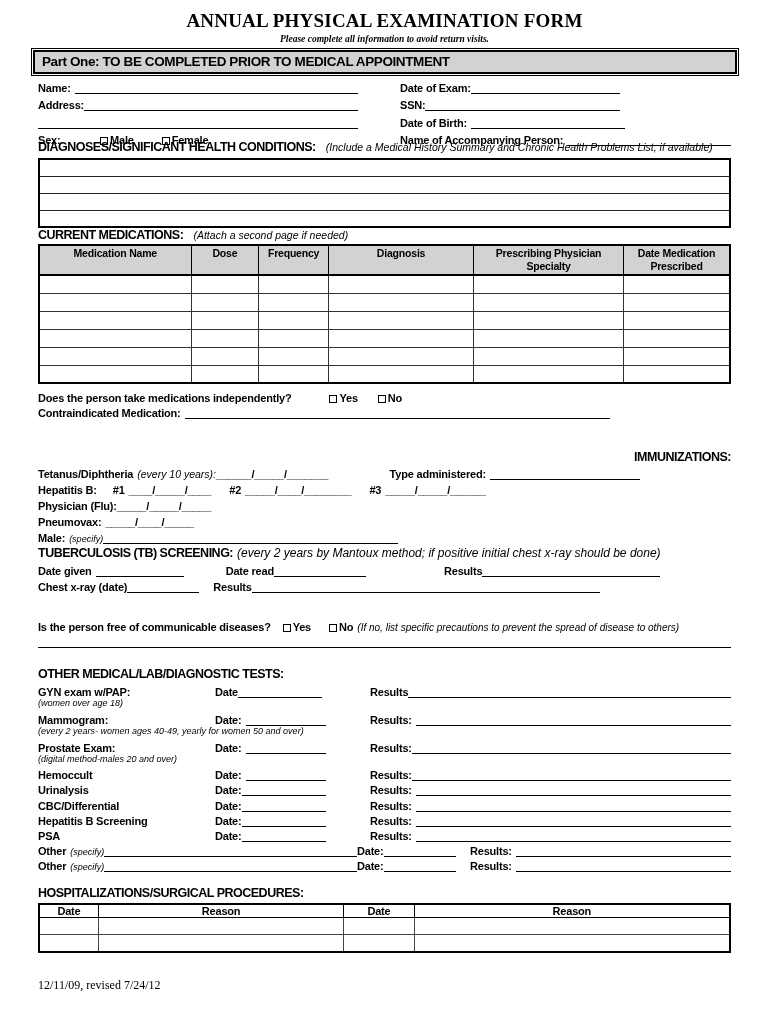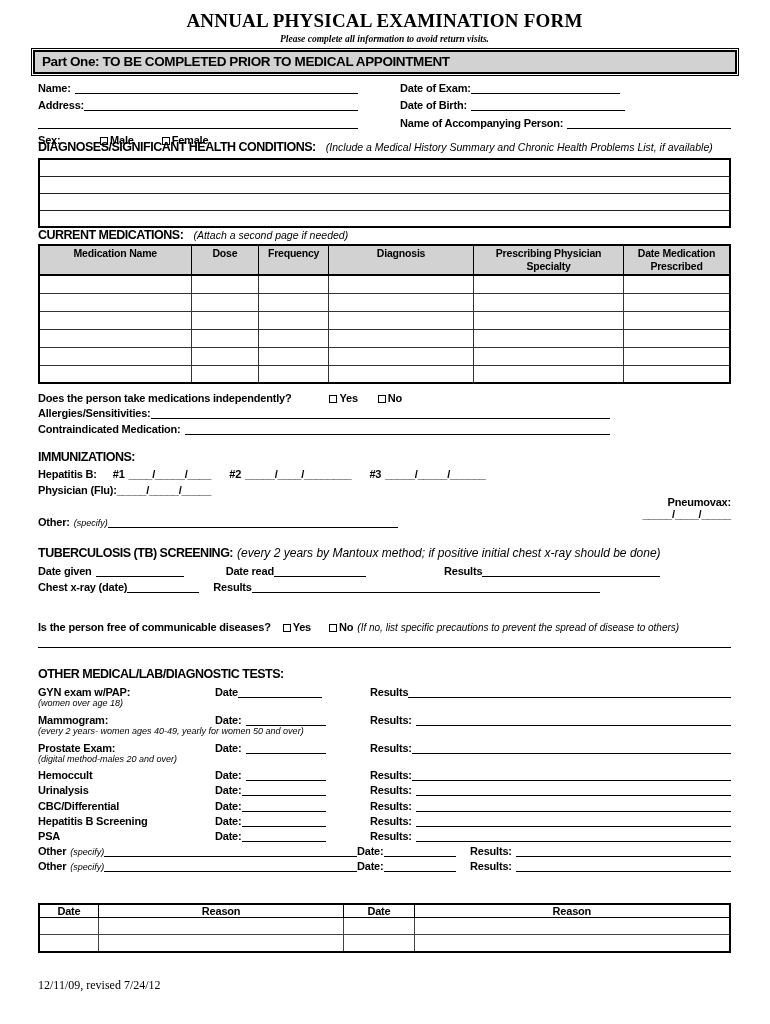--- a/index.html
+++ b/index.html
@@ -94,20 +94,24 @@
       <div class="row">
         <span class="lbl" style="width:62px;">Sex:</span>
         <span><span class="cb"></span><span class="lbl">Male</span></span>
         <span style="width:28px;"></span>
         <span><span class="cb"></span><span class="lbl">Female</span></span>
       </div>
     </div>
     <div class="col-r">
       <div class="row" style="width:220px;">
           <span class="lbl">Date of Exam:</span>
+          <span class="line fill"></span>
+        </div>
+      <div class="row" style="width:220px;">
+          <span class="lbl">SSN:</span>
           <span class="line fill"></span>
         </div>
       <div class="row" style="width:225px;">
           <span class="lbl">Date of Birth:</span>
           <span class="gap4"></span>
           <span class="line fill"></span>
         </div>
       <div class="row">
           <span class="lbl">Name of Accompanying Person:</span>
           <span class="gap4"></span>
@@ -220,58 +224,64 @@
 
   <div class="abs" style="top:388px;">
     <div class="row" style="height:15.5px;">
       <span class="lbl">Does the person take medications independently?</span>
       <span style="width:38px;"></span>
       <span><span class="cb"></span><span class="lbl">Yes</span></span>
       <span style="width:20px;"></span>
       <span><span class="cb"></span><span class="lbl">No</span></span>
     </div>
     <div class="row" style="height:15.5px; width:572px;">
-      <span class="lbl">Allergies/Sensitivities:</span>
+      <span class="lbl">Contraindicated Medication:</span>
+      <span class="gap4"></span>
       <span class="line fill"></span>
     </div>
-    <div class="row" style="height:15.5px; width:572px;">
-      <span class="lbl">Contraindicated Medication:</span>
-      <span class="gap4"></span>
-      <span class="line fill"></span>
-    </div>
-  </div>
-
-  <div class="abs" style="top:450px;">
+  </div>
+
+  <div class="abs" style="top:450px;text-align:right;">
     <div class="sechead">IMMUNIZATIONS:</div>
+    <div class="row" style="height:16px; width:602px;">
+      <span class="lbl">Tetanus/Diphtheria</span>
+      <span class="gap4"></span>
+      <span class="note">(every 10 years):</span>
+      <span class="lbl">______/_____/_______</span>
+      <span class="fill"></span>
+      <span class="lbl">Type administered:</span>
+      <span class="gap4"></span>
+      <span class="line" style="width:150px;"></span>
+    </div>
     <div class="row" style="height:16px;">
       <span class="lbl">Hepatitis B:</span>
       <span style="width:16px;"></span>
       <span class="lbl">#1</span>
       <span class="gap4"></span>
       <span class="lbl">____/_____/____</span>
       <span style="width:18px;"></span>
       <span class="lbl">#2</span>
       <span class="gap4"></span>
       <span class="lbl">_____/____/________</span>
       <span style="width:18px;"></span>
       <span class="lbl">#3</span>
       <span class="gap4"></span>
       <span class="lbl">_____/_____/______</span>
     </div>
     <div class="row" style="height:16px;">
       <span class="lbl">Physician (Flu):</span>
       <span class="lbl">_____/_____/_____</span>
     </div>
-    <div class="row" style="height:16px;flex-direction:column;">
+    <div class="row" style="height:16px;">
       <span class="lbl">Pneumovax:</span>
       <span class="gap4"></span>
       <span class="lbl">_____/____/_____</span>
     </div>
     <div class="row" style="height:16px; width:360px;">
-      <span class="lbl">Other:</span>
+      <span class="lbl">Male:</span>
       <span class="gap4"></span>
       <span class="subnote">(specify)</span>
       <span class="line fill"></span>
     </div>
   </div>
 
   <div class="abs" style="top:546px;">
     <div class="row" style="align-items:baseline;">
       <span class="sechead">TUBERCULOSIS (TB) SCREENING:</span>
       <span class="gap4"></span>
@@ -447,20 +457,23 @@
           <span class="line fill" style="margin-right:14px;"></span>
         </span>
       <span class="tres">
           <span class="lbl">Results:</span>
           <span class="gap4"></span>
           <span class="line fill"></span>
         </span>
     </div>
   </div>
 
+  <div class="abs" style="top:886px;">
+    <span class="sechead">HOSPITALIZATIONS/SURGICAL PROCEDURES:</span>
+  </div>
   <div class="abs" style="top:903px;">
     <table class="hosptable">
       <colgroup>
         <col style="width:8.6%">
           <col style="width:35.5%">
           <col style="width:10.2%">
           <col style="width:45.7%">
       </colgroup>
       <thead>
         <tr>

